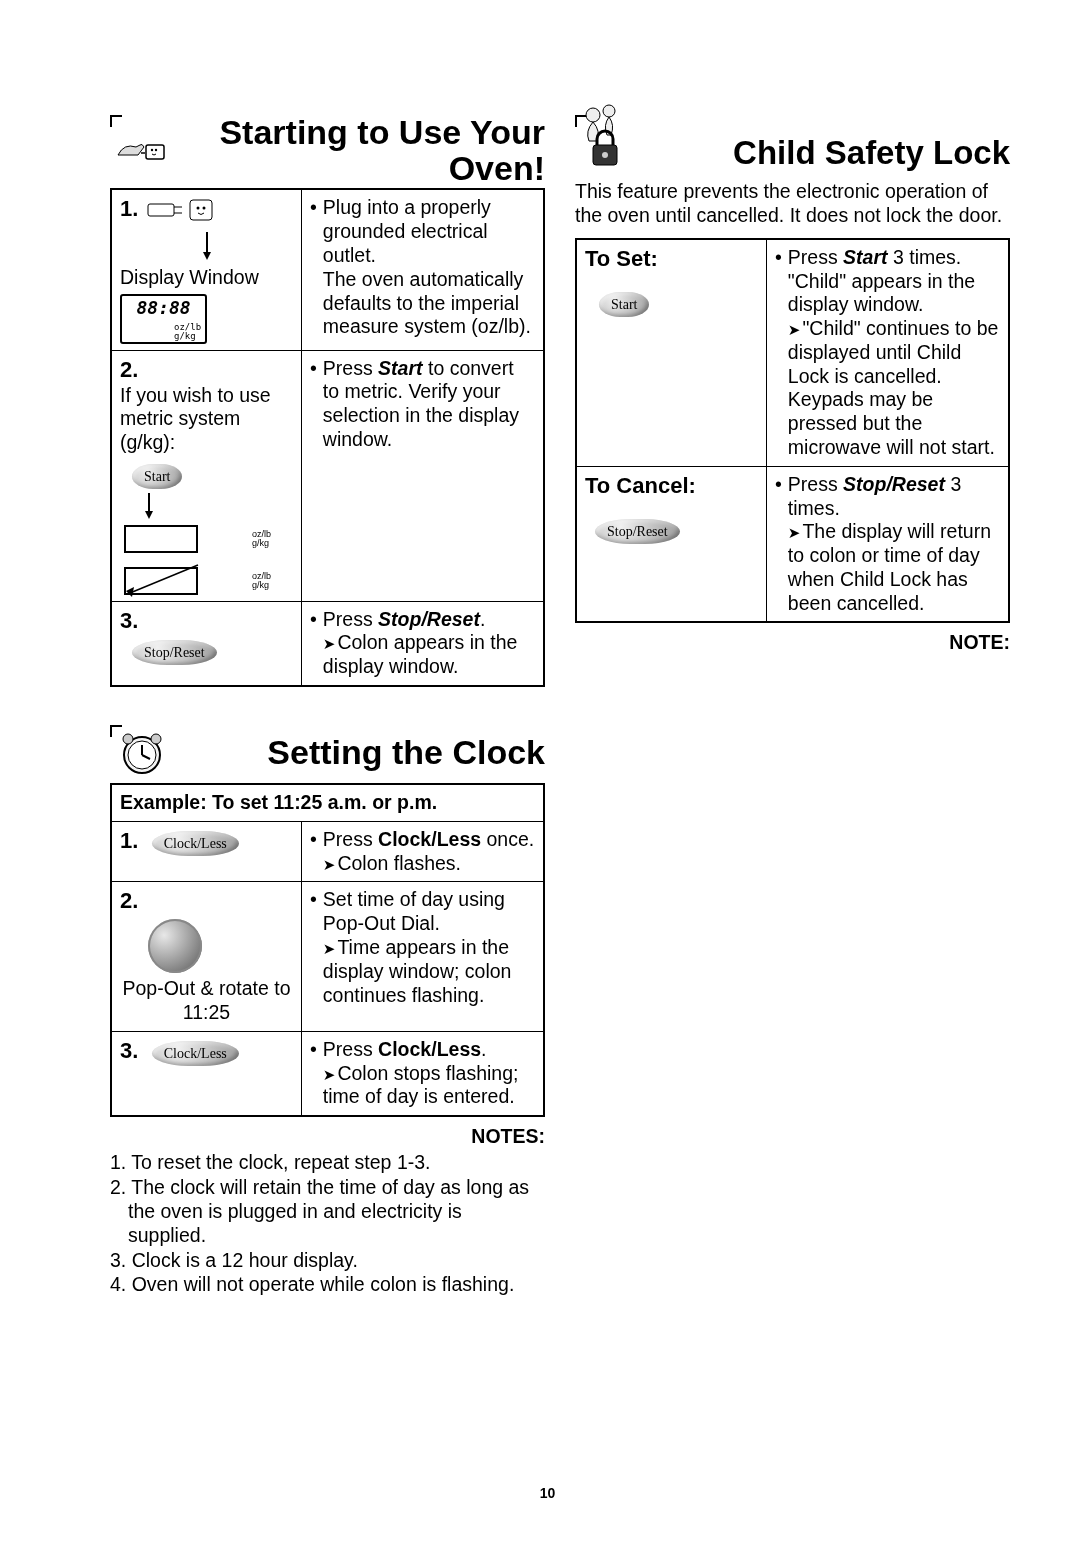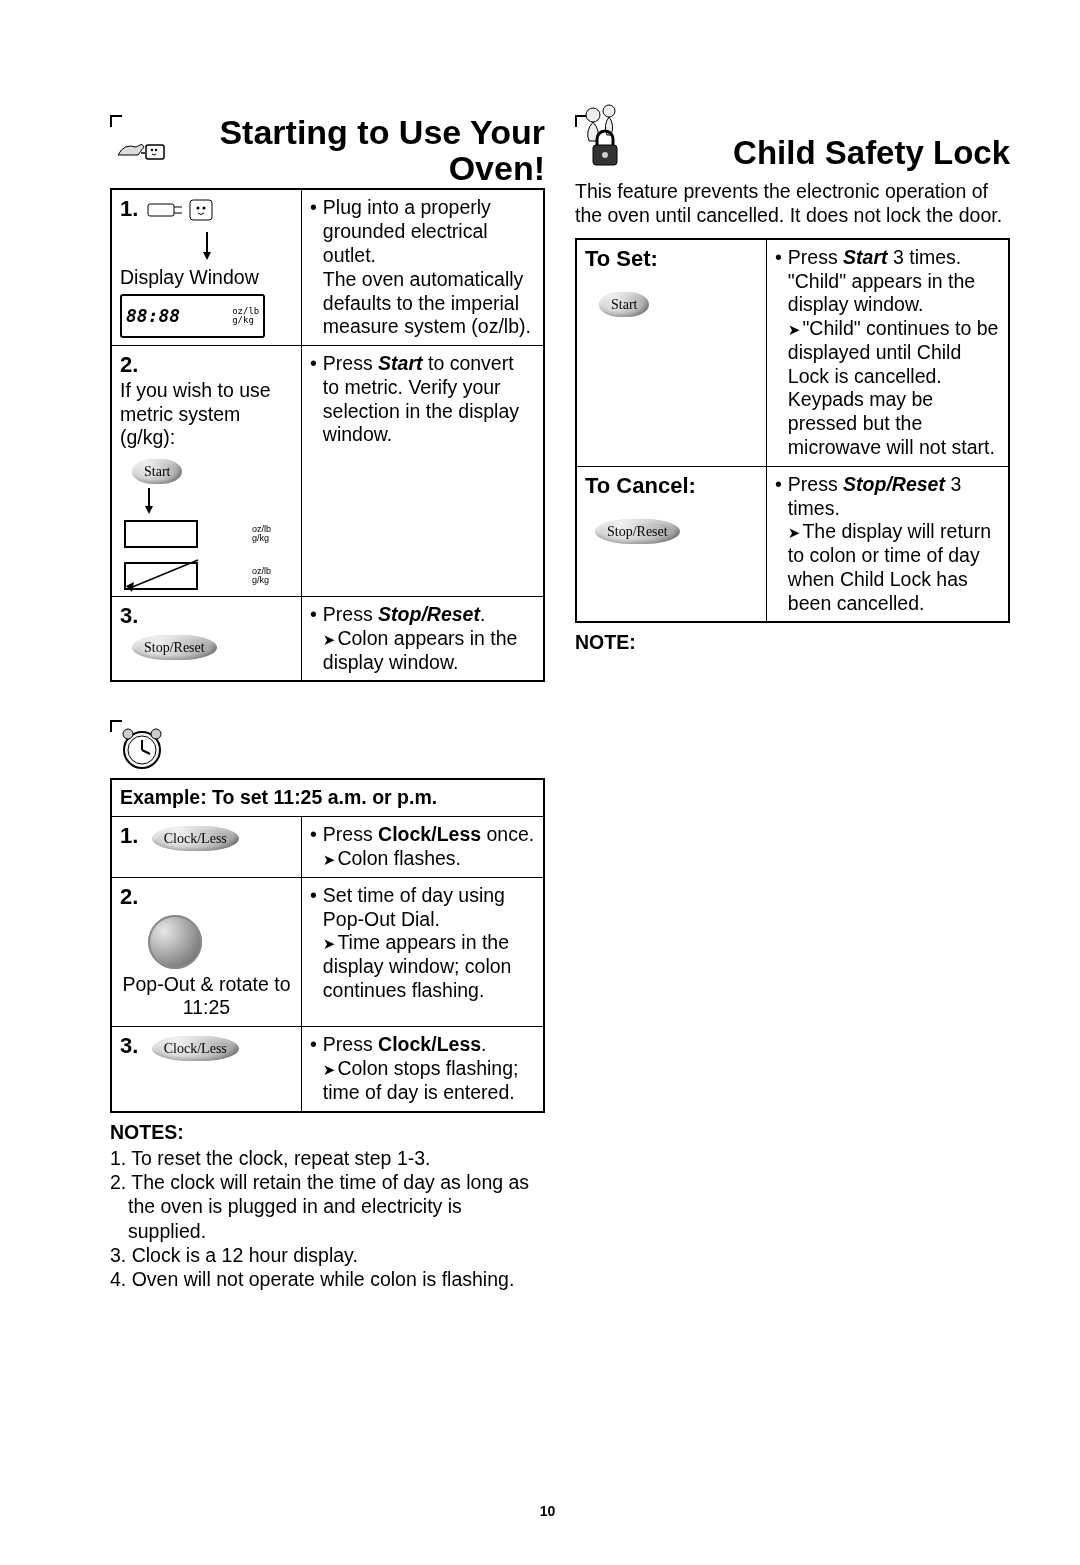--- a/index.html
+++ b/index.html
@@ -77,20 +77,21 @@
   }
   .para {
     font-size: 19.5px;
     line-height: 1.25;
     margin: 8px 0 10px 0;
   }
   .notes-label {
     font-weight: bold;
     font-size: 19.5px;
     margin-top: 8px;
+    text-align: right;
   }
   .arrow::before {
     content: "➤";
     font-size: 15px;
     margin-right: 2px;
   }
   .bullet {
     display: flex;
     gap: 6px;
   }
@@ -113,44 +114,45 @@
     border-radius: 50%;
     background: radial-gradient(circle at 30% 30%, #e8e8e8, #555);
     box-shadow: 0 0 0 2px #888 inset;
     margin: 4px 0;
   }
   .display-box {
     border: 2px solid #000;
     border-radius: 3px;
     display: inline-flex;
     align-items: center;
-    padding: 9px 4px;
+    padding: 1px 4px;
     font-family: monospace;
     font-weight: bold;
     font-style: italic;
     font-size: 18px;
     gap: 4px;
     margin-top: 4px;
+    flex-direction: column;
   }
   .display-units {
     font-size: 9px;
     font-style: normal;
     font-weight: normal;
     line-height: 1;
     margin-left: 48px;
   }
   .blank-box {
     border: 2px solid #000;
     width: 70px;
     height: 24px;
     display: inline-block;
   }
   .page-num {
     position: absolute;
-    bottom: 46px;
+    bottom: 64px;
     left: 0;
     right: 0;
     text-align: center;
     font-size: 14px;
     font-weight: bold;
     padding-left: 15px;
   }
   .lock-svg-wrap {
     position: absolute;
     top: -14px;
@@ -300,20 +302,21 @@
         <div class="section-icon" style="margin-left:4px;">
           <svg viewBox="0 0 56 56" width="56" height="56">
             <circle cx="28" cy="30" r="18" fill="#f4f4f4" stroke="#000" stroke-width="2"></circle>
             <circle cx="28" cy="30" r="14" fill="#fff" stroke="#000"></circle>
             <line x1="28" y1="30" x2="28" y2="20" stroke="#000" stroke-width="2"></line>
             <line x1="28" y1="30" x2="36" y2="34" stroke="#000" stroke-width="2"></line>
             <circle cx="14" cy="14" r="5" fill="#ccc" stroke="#000"></circle>
             <circle cx="42" cy="14" r="5" fill="#ccc" stroke="#000"></circle>
           </svg>
         </div>
+        <div class="section-title">Setting the Clock</div>
       </div>
 
       <table class="boxed-table">
         <tbody>
             <tr class="header-row">
               <td colspan="2">Example: To set 11:25 a.m. or p.m.</td>
             </tr>
         <tr>
           <td class="left">
             <span class="stepnum">1.</span>

